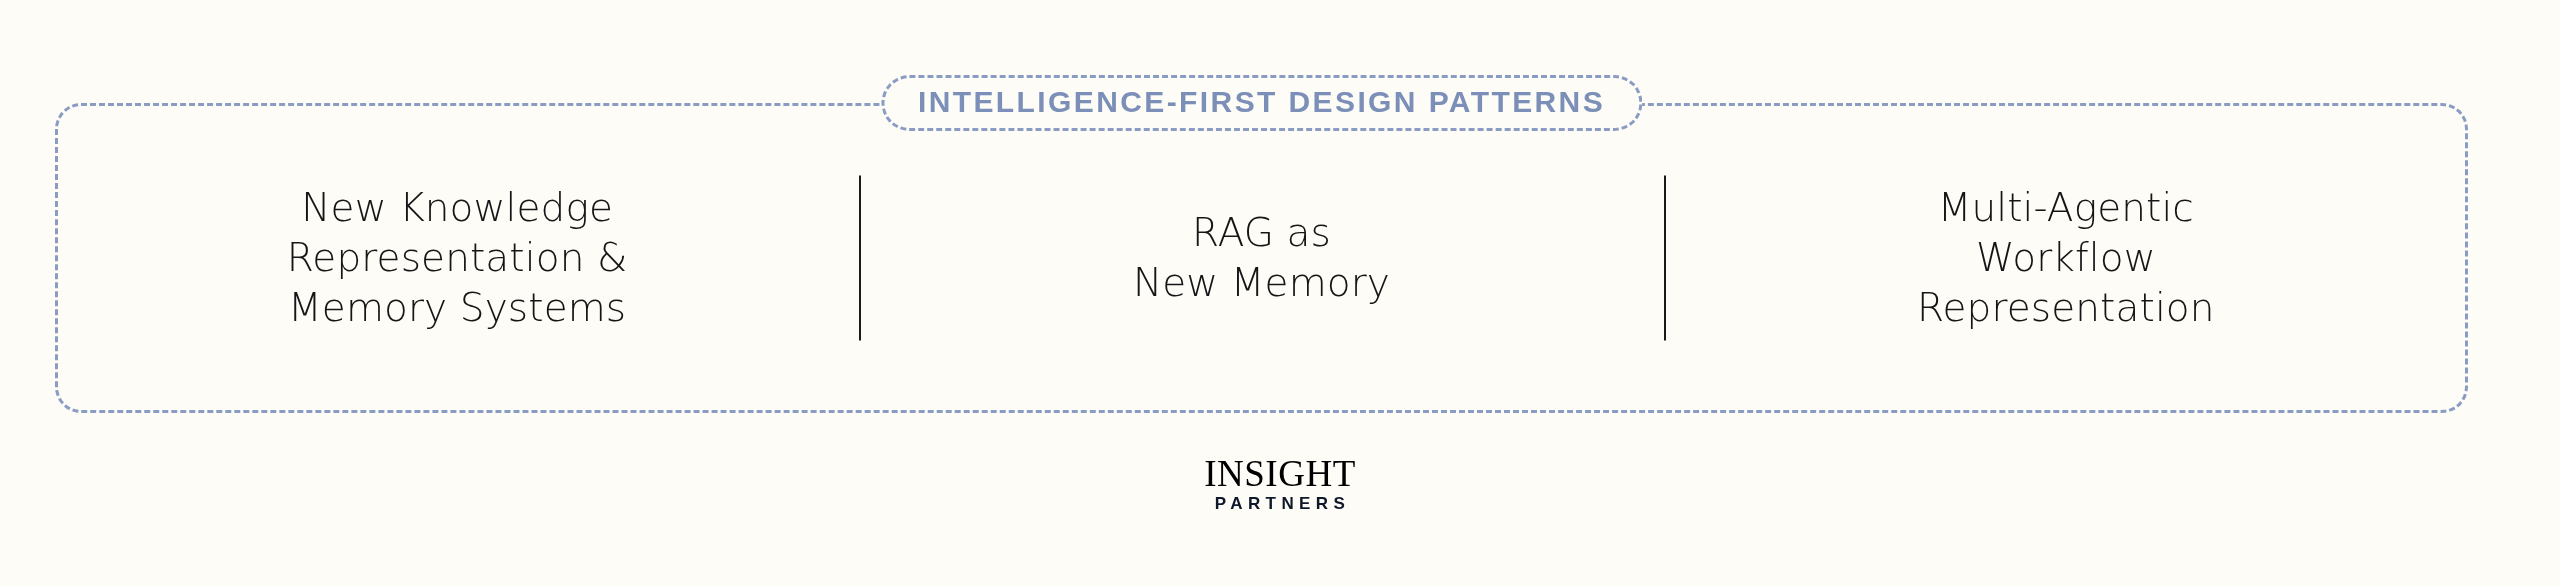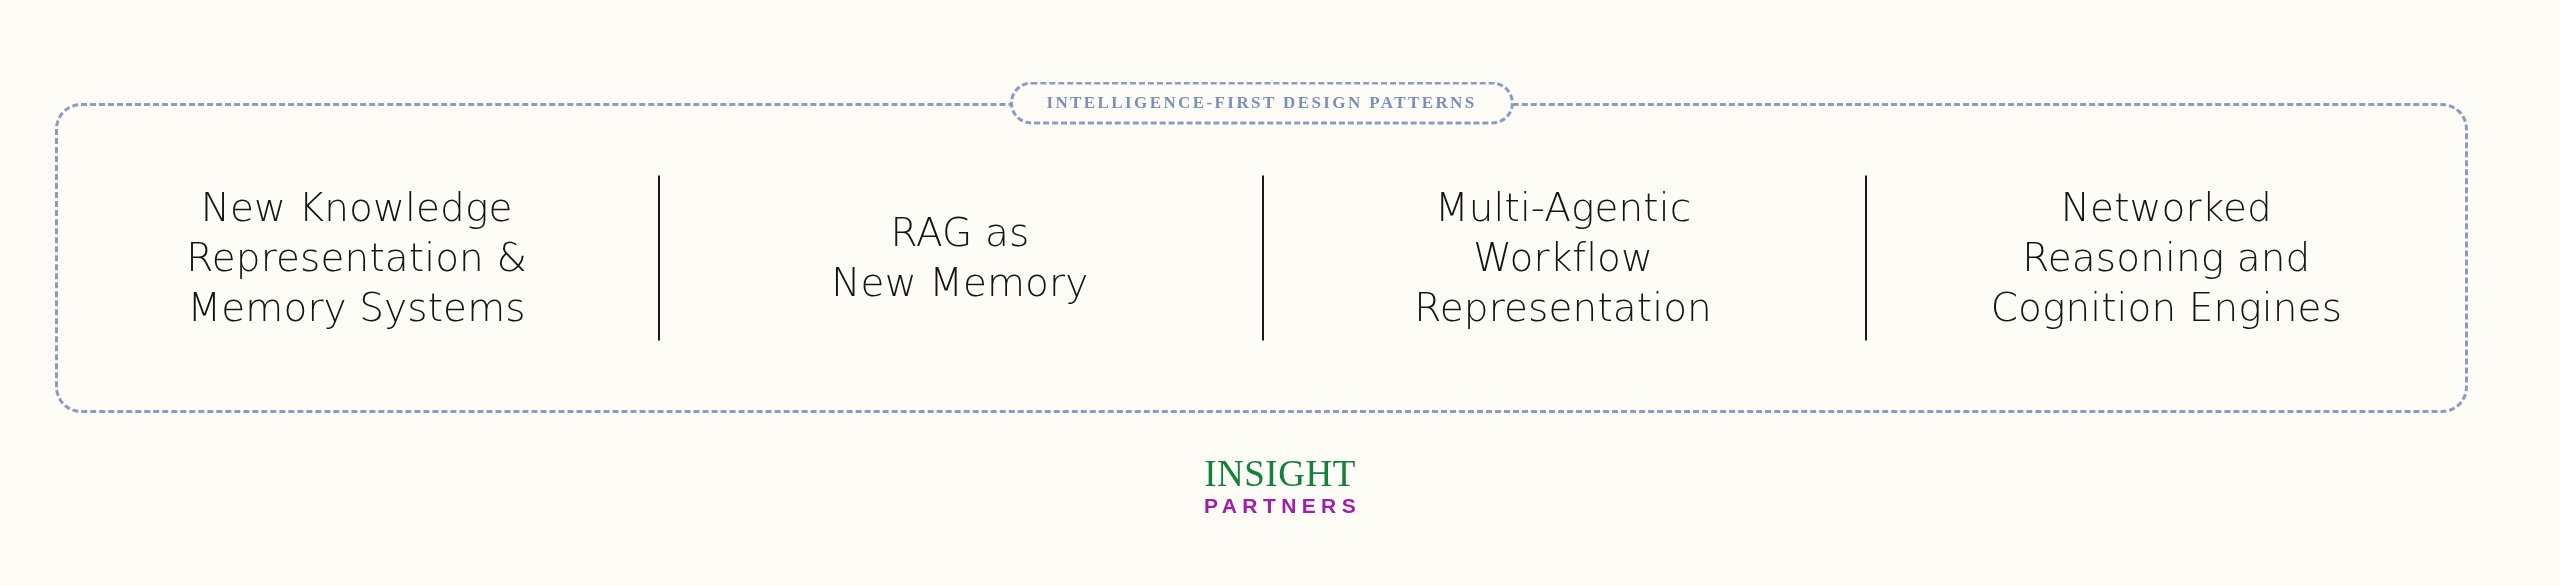--- a/index.html
+++ b/index.html
@@ -41,22 +41,22 @@
     background: #FDFCF7;
     border: 3px dashed #8B9CC4;
     border-radius: 999px;
     padding: 9px 34px 11px 34px;
     z-index: 5;
     white-space: nowrap;
   }
   .badge-label {
     display: block;
     color: #7B8FB8;
-    font-family: Liberation Serif, serif;
-    font-size: 17px;
+    font-family: Liberation Sans, sans-serif;
+    font-size: 30px;
     font-weight: 700;
     letter-spacing: 2.4px;
     line-height: 1;
     text-transform: uppercase;
   }
 
   
   .columns {
     position: absolute;
     inset: 0;
@@ -100,31 +100,31 @@
     position: absolute;
     left: 0;
     right: 0;
     top: 455px;
     display: flex;
     flex-direction: column;
     align-items: center;
     gap: 3px;
   }
   .logo-primary {
-    color: #15803d;
+    color: #000000;
     font-family: "Liberation Serif", serif;
     font-size: 37px;
     font-weight: 400;
     letter-spacing: 0.5px;
     line-height: 1;
   }
   .logo-secondary {
-    color: #a21caf;
+    color: #0f172a;
     font-family: "Liberation Sans", sans-serif;
-    font-size: 21px;
+    font-size: 17px;
     font-weight: 700;
     letter-spacing: 5.4px;
     line-height: 1;
     padding-left: 5px;
   }
 </style>
 </head>
 <body>
 
 <div class="panel-wrap">
@@ -142,24 +142,19 @@
     </div>
     <div class="column">
       <div class="column-label">RAG as
 New Memory</div>
     </div>
     <div class="column">
       <div class="column-label">Multi-Agentic
 Workflow
 Representation</div>
     </div>
-    <div class="column">
-      <div class="column-label">Networked
-Reasoning and
-Cognition Engines</div>
-    </div>
   </div>
 </div>
 
 <div class="logo">
   <div class="logo-primary">INSIGHT</div>
   <div class="logo-secondary">PARTNERS</div>
 </div>
 
 </body></html>

